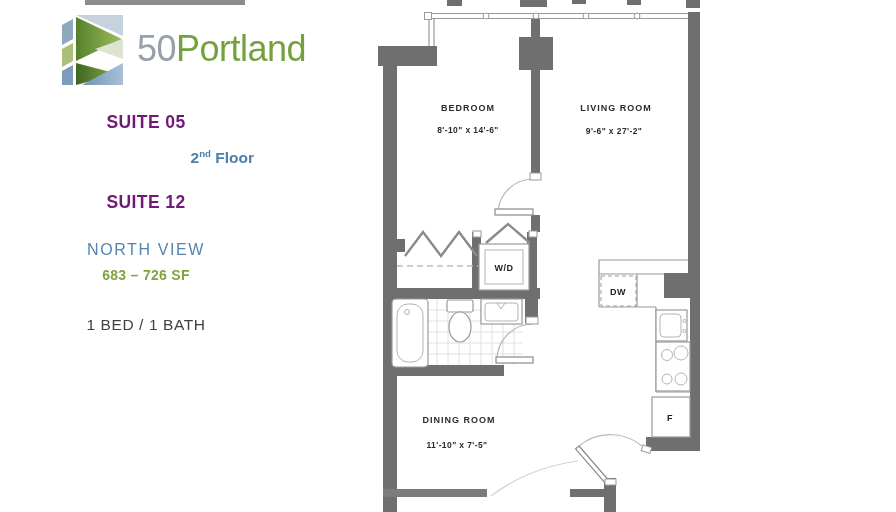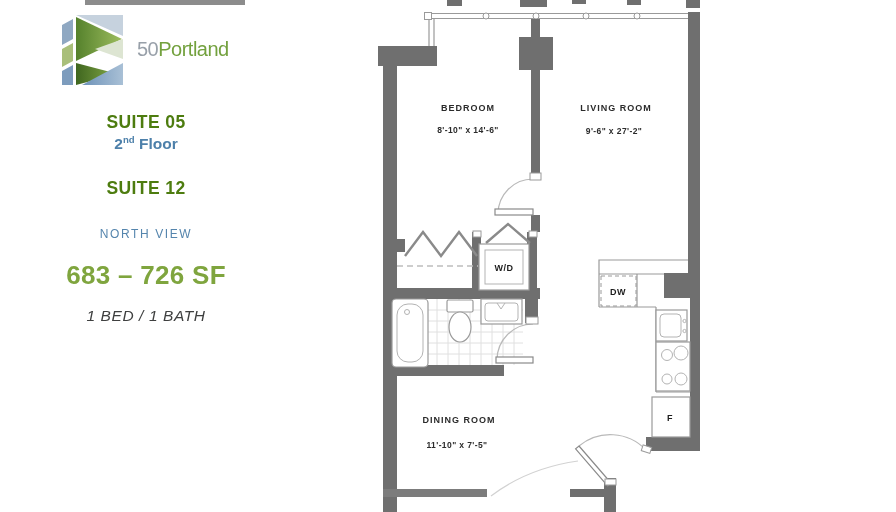--- a/index.html
+++ b/index.html
@@ -6,33 +6,33 @@
   body{
     width:896px;height:512px;position:relative;overflow:hidden;
     background:#ffffff;font-family:"Liberation Sans",sans-serif;
   }
   #plan-svg{position:absolute;left:0;top:0;}
   
   .brand-row{
     position:absolute;left:62px;top:11px;width:250px;height:76px;
     display:flex;align-items:center;gap:13px;
   }
-  .wordmark{font-size:20px;letter-spacing:-0.5px;white-space:nowrap;line-height:1;}
+  .wordmark{font-size:36px;letter-spacing:-0.5px;white-space:nowrap;line-height:1;}
   .wordmark .num{color:#98a0a9;}
   .wordmark .name{color:#73a13e;}
   .info-panel{
     position:absolute;left:38px;top:112px;width:216px;text-align:center;
   }
-  .suite-title{font-size:17.5px;font-weight:bold;color:#4d7c0f;letter-spacing:0.4px;}
-  .suite-floor{font-size:15.5px;font-weight:bold;color:#4d80aa;margin-top:2px;}
+  .suite-title{font-size:17.5px;font-weight:bold;color:#701a75;letter-spacing:0.4px;}
+  .suite-floor{font-size:15.5px;font-weight:bold;color:#4d80aa;margin-top:16px;text-align:right;}
   .suite-floor sup{font-size:62%;line-height:0;}
   .suite-block2{margin-top:25px;}
-  .north-view{margin-top:28px;font-size:12px;color:#5585ad;letter-spacing:1.6px;}
-  .area{margin-top:19px;font-size:26px;font-weight:bold;color:#7fa53e;letter-spacing:0.3px;}
-  .bed-bath{margin-top:16px;font-size:15.5px;color:#3f4040;letter-spacing:0.6px;font-style:italic;}
+  .north-view{margin-top:28px;font-size:16px;color:#5585ad;letter-spacing:1.6px;}
+  .area{margin-top:8px;font-size:14px;font-weight:bold;color:#7fa53e;letter-spacing:0.3px;}
+  .bed-bath{margin-top:33px;font-size:15.5px;color:#3f4040;letter-spacing:0.6px;}
   
   .wall{fill:#6f6f6f;stroke:none;}
   .wall-lite{fill:#7c7c7c;}
   .thin{stroke:#9a9a9a;stroke-width:1.2;fill:none;}
   .fix{fill:#ffffff;stroke:#9a9a9a;stroke-width:1.2;}
   .fix2{fill:none;stroke:#b3b3b3;stroke-width:1;}
   .arc{fill:none;stroke:#b9b9b9;stroke-width:1.2;}
   .arc-faint{fill:none;stroke:#d2d2d2;stroke-width:1.2;}
   .leaf{fill:#ffffff;stroke:#8a8a8a;stroke-width:1.2;}
   .dash{stroke:#9a9a9a;stroke-width:1;fill:none;stroke-dasharray:4 3;}

